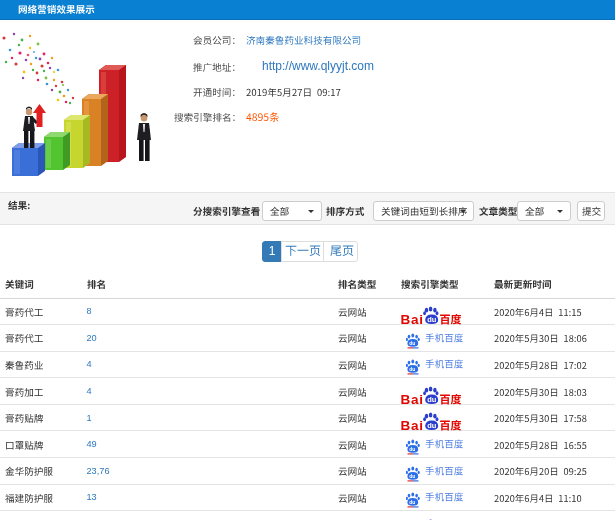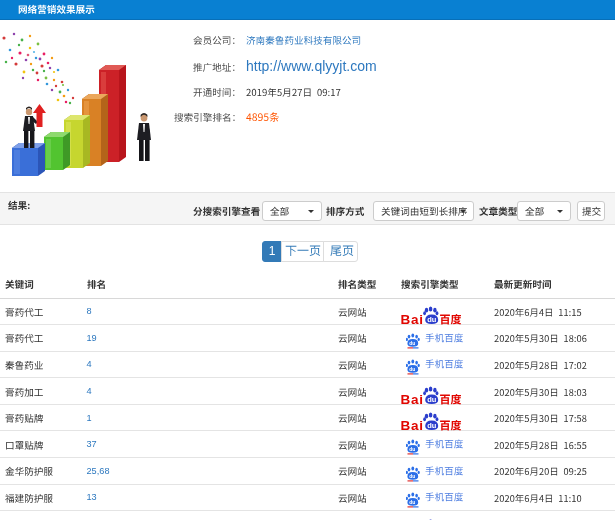--- a/index.html
+++ b/index.html
@@ -4,21 +4,21 @@
 <style>
 *{margin:0;padding:0;box-sizing:border-box;}
 html,body{width:615px;height:520px;background:#fff;font-family:"Liberation Sans",sans-serif;overflow:hidden;position:relative;}
 svg.t{display:inline-block;}
 .topbar{position:absolute;left:0;top:0;width:615px;height:20px;background:#0980d2;border-bottom:1px solid #076fb8;}
 .topbar svg{position:absolute;left:18px;top:3px;}
 .illus{position:absolute;left:0;top:28px;}
 .iline{position:absolute;height:13px;}
 .ilab{position:absolute;left:0;width:241px;text-align:right;}
 .ival{position:absolute;left:246px;width:340px;}
-.lat{font-size:14px;color:#2d78bf;}
+.lat{font-size:12px;color:#2d78bf;margin-left:16px;}
 .filterbar{position:absolute;left:0;top:192px;width:615px;height:33px;background:#f5f5f5;border-top:1px solid #e3e3e3;border-bottom:1px solid #e3e3e3;}
 .fb{position:absolute;}
 .sel{position:absolute;top:8px;height:20px;background:#fff;border:1px solid #ccc;border-radius:3px;}
 .sel svg{position:absolute;left:7px;top:3px;}
 .caret{position:absolute;right:7px;top:8px;width:0;height:0;border-left:3px solid transparent;border-right:3px solid transparent;border-top:3.5px solid #333;}
 .btn{position:absolute;left:577px;width:28px;top:8px;height:20px;background:#fff;border:1px solid #ccc;border-radius:3px;}
 .btn svg{position:absolute;left:4px;top:3px;}
 .pg{position:absolute;top:241px;height:21px;border:1px solid #ddd;background:#fff;}
 .pg1{left:262px;width:20px;background:#337ab7;border-color:#337ab7;border-radius:3px 0 0 3px;color:#fff;font-size:12px;line-height:18px;text-align:center;}
 .pg2{left:281px;width:43px;}
@@ -270,21 +270,21 @@
           </svg>
         </td>
         <td class="dt"><svg class="t" width="87.7" height="13">
             <use href="#g_d1"></use>
           </svg></td>
       </tr>
   <tr>
         <td class="kw"><svg class="t" width="38.4" height="13">
             <use href="#g_kw1"></use>
           </svg></td>
-        <td class="rank">19</td>
+        <td class="rank">20</td>
         <td class="yun"><svg class="t" width="28.8" height="13">
             <use href="#g_yun"></use>
           </svg></td>
         <td>
           <svg class="mbsvg" width="62" height="16">
             <ellipse cx="3" cy="3.6" rx="1.3" ry="1.9" fill="#2c6fe8"></ellipse>
             <ellipse cx="6.8" cy="2.4" rx="1.4" ry="2" fill="#2c6fe8"></ellipse>
             <ellipse cx="10.6" cy="3.6" rx="1.3" ry="1.9" fill="#2c6fe8"></ellipse>
             <ellipse cx="0.9" cy="6.4" rx="1.1" ry="1.6" fill="#2c6fe8"></ellipse>
             <ellipse cx="12.7" cy="6.4" rx="1.1" ry="1.6" fill="#2c6fe8"></ellipse>
@@ -372,21 +372,21 @@
           </svg>
         </td>
         <td class="dt"><svg class="t" width="92.9" height="13">
             <use href="#g_d5"></use>
           </svg></td>
       </tr>
   <tr>
         <td class="kw"><svg class="t" width="38.4" height="13">
             <use href="#g_kw6"></use>
           </svg></td>
-        <td class="rank">37</td>
+        <td class="rank">49</td>
         <td class="yun"><svg class="t" width="28.8" height="13">
             <use href="#g_yun"></use>
           </svg></td>
         <td>
           <svg class="mbsvg" width="62" height="16">
             <ellipse cx="3" cy="3.6" rx="1.3" ry="1.9" fill="#2c6fe8"></ellipse>
             <ellipse cx="6.8" cy="2.4" rx="1.4" ry="2" fill="#2c6fe8"></ellipse>
             <ellipse cx="10.6" cy="3.6" rx="1.3" ry="1.9" fill="#2c6fe8"></ellipse>
             <ellipse cx="0.9" cy="6.4" rx="1.1" ry="1.6" fill="#2c6fe8"></ellipse>
             <ellipse cx="12.7" cy="6.4" rx="1.1" ry="1.6" fill="#2c6fe8"></ellipse>
@@ -398,21 +398,21 @@
           </svg>
         </td>
         <td class="dt"><svg class="t" width="92.9" height="13">
             <use href="#g_d6"></use>
           </svg></td>
       </tr>
   <tr>
         <td class="kw"><svg class="t" width="48.0" height="13">
             <use href="#g_kw7"></use>
           </svg></td>
-        <td class="rank">25,68</td>
+        <td class="rank">23,76</td>
         <td class="yun"><svg class="t" width="28.8" height="13">
             <use href="#g_yun"></use>
           </svg></td>
         <td>
           <svg class="mbsvg" width="62" height="16">
             <ellipse cx="3" cy="3.6" rx="1.3" ry="1.9" fill="#2c6fe8"></ellipse>
             <ellipse cx="6.8" cy="2.4" rx="1.4" ry="2" fill="#2c6fe8"></ellipse>
             <ellipse cx="10.6" cy="3.6" rx="1.3" ry="1.9" fill="#2c6fe8"></ellipse>
             <ellipse cx="0.9" cy="6.4" rx="1.1" ry="1.6" fill="#2c6fe8"></ellipse>
             <ellipse cx="12.7" cy="6.4" rx="1.1" ry="1.6" fill="#2c6fe8"></ellipse>

